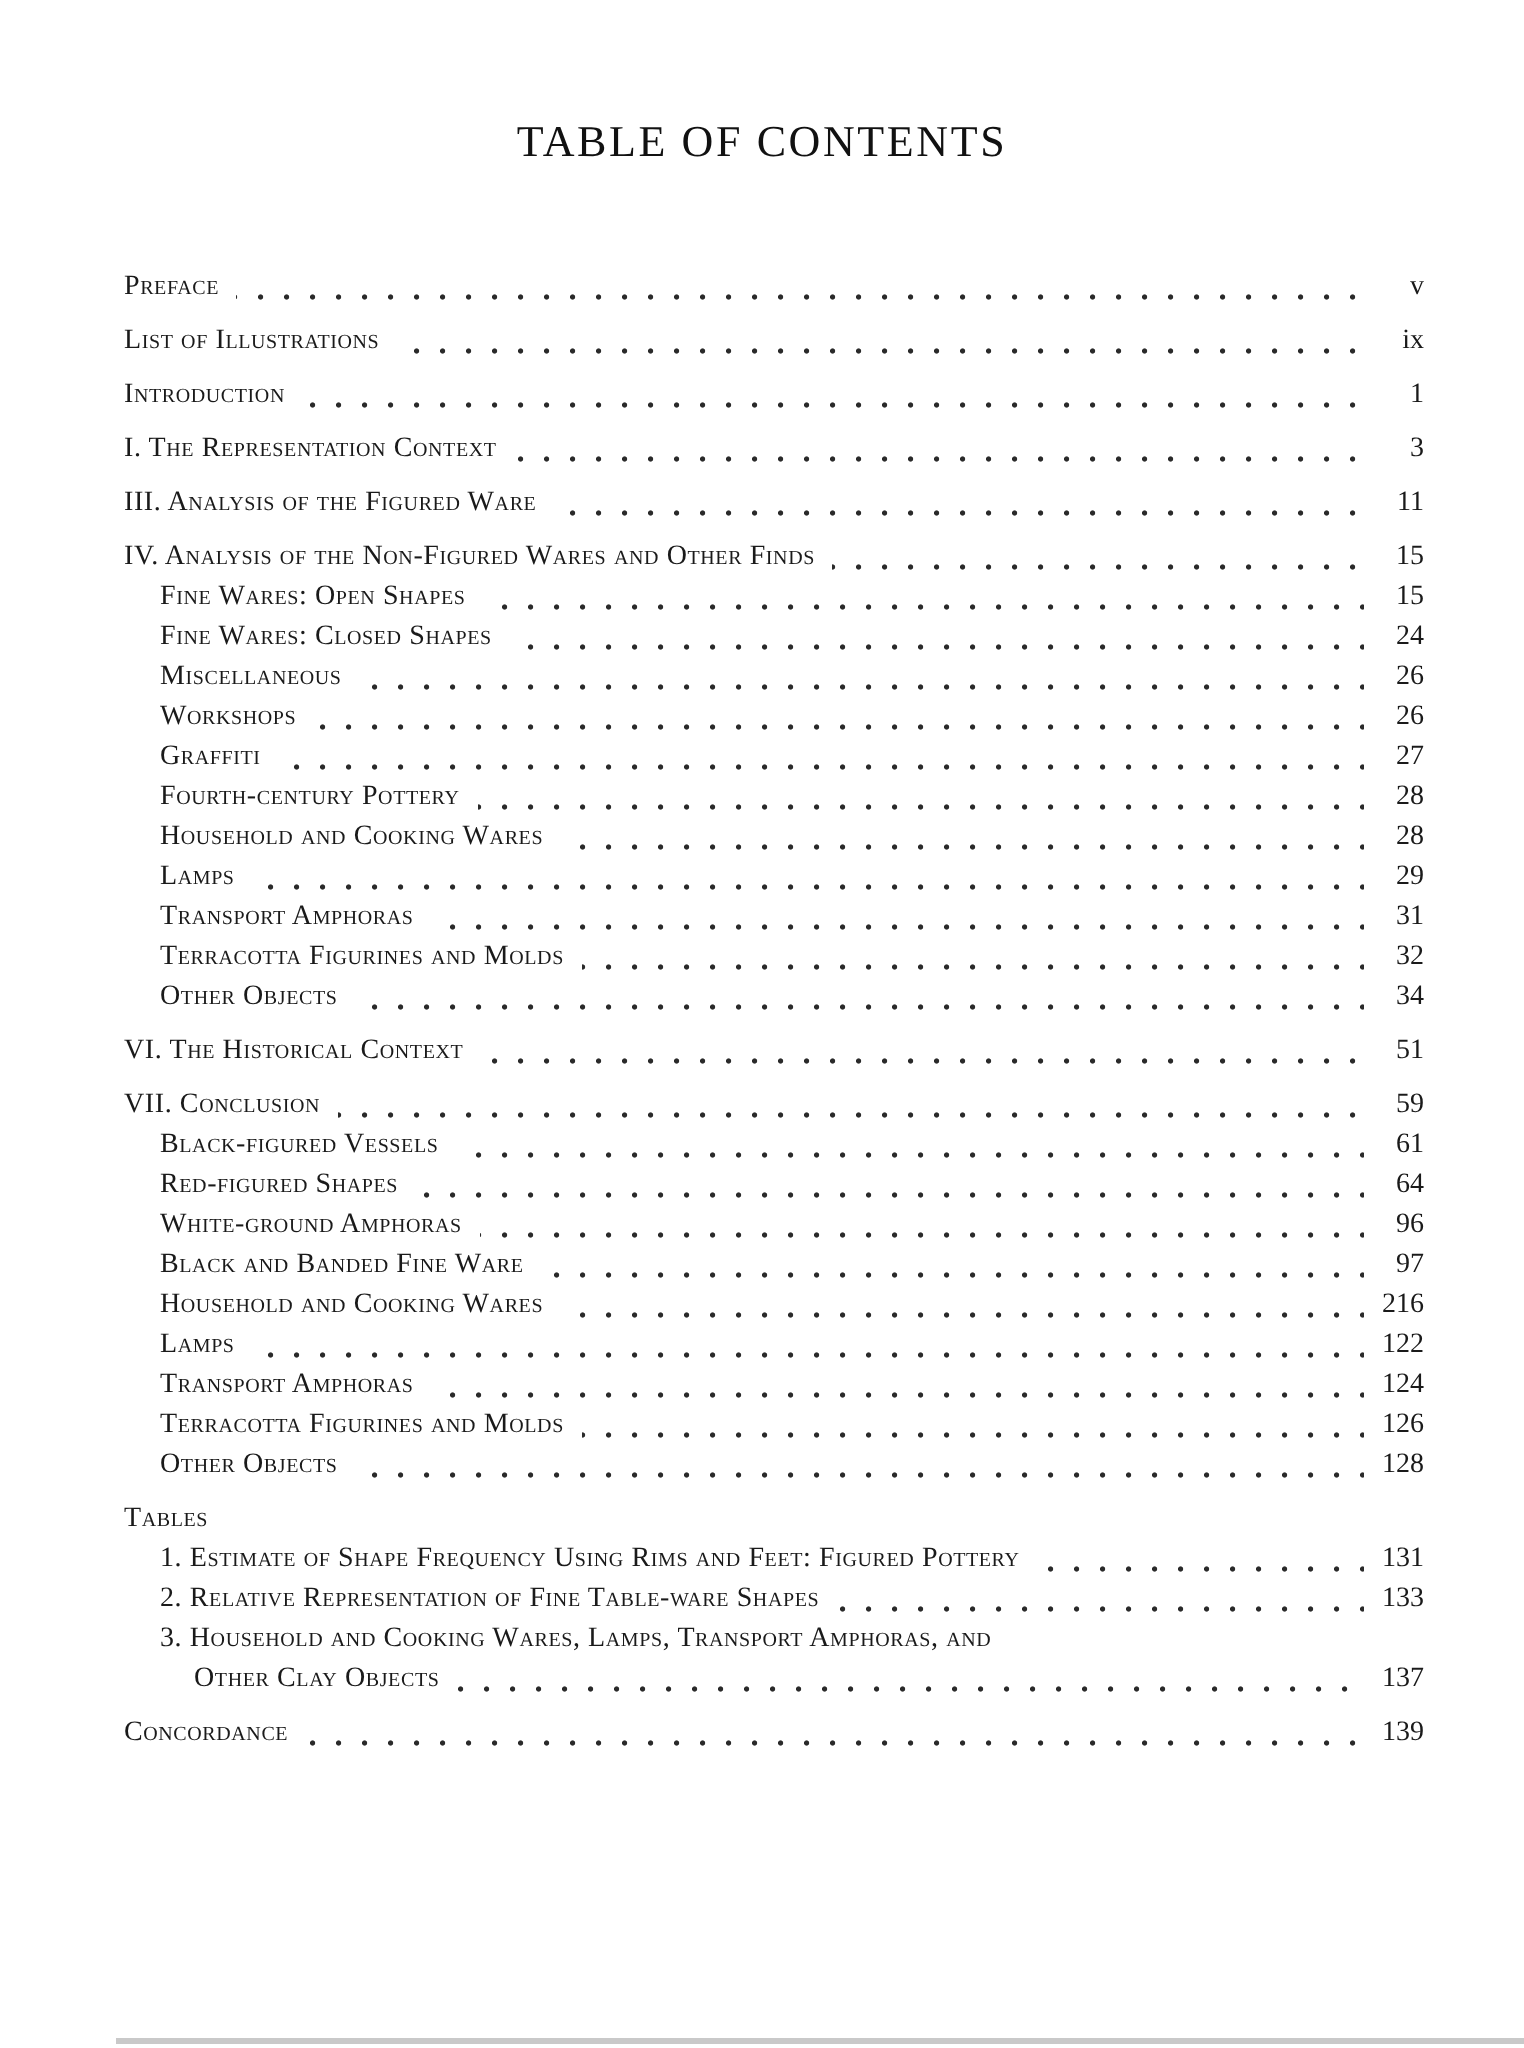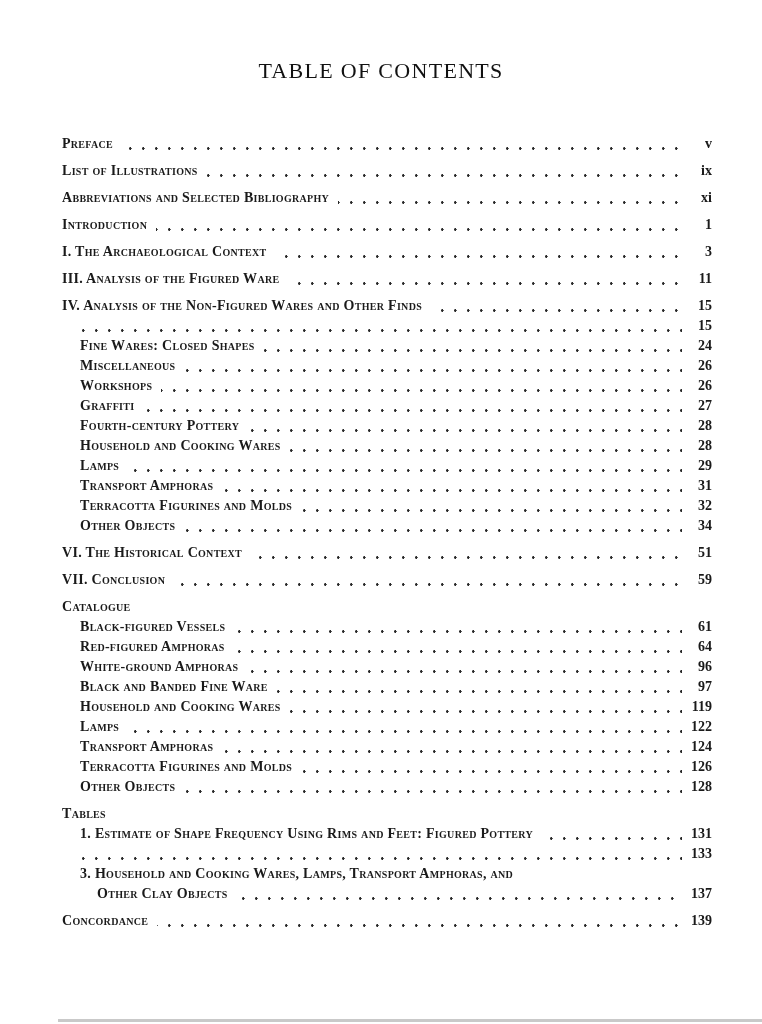--- a/index.html
+++ b/index.html
@@ -26,21 +26,20 @@
   .entries {
     margin-left: 62px;
     margin-right: 50px;
   }
   .row {
     position: relative;
     display: flex;
     align-items: center;
     line-height: 20px;
     font-size: 14px;
-    font-weight: bold;
   }
   .row.level-0:not(:first-child) { margin-top: 7px; }
   .row.level-1 { margin-left: 18px; }
   .row.level-2 { margin-left: 35px; }
   
   .row::before {
     content: "";
     position: absolute;
     left: 2px;
     right: 30px;
@@ -85,40 +84,37 @@
   <div class="entries" id="entries">
       <div class="row level-0">
     <span class="label">Preface</span>
     <span class="pagenum">v</span>
   </div>
       <div class="row level-0">
     <span class="label">List of Illustrations</span>
     <span class="pagenum">ix</span>
   </div>
       <div class="row level-0">
-    <span class="label">Abbreviations and Selected Bibliography</span>
-    <span class="pagenum">xi</span>
-  </div>
-      <div class="row level-0">
     <span class="label">Introduction</span>
     <span class="pagenum">1</span>
   </div>
       <div class="row level-0">
-    <span class="label">I. The Archaeological Context</span>
+    <span class="label">I. The Representation Context</span>
     <span class="pagenum">3</span>
   </div>
       <div class="row level-0">
     <span class="label">III. Analysis of the Figured Ware</span>
     <span class="pagenum">11</span>
   </div>
       <div class="row level-0">
     <span class="label">IV. Analysis of the Non-Figured Wares and Other Finds</span>
     <span class="pagenum">15</span>
   </div>
       <div class="row level-1">
+    <span class="label">Fine Wares: Open Shapes</span>
     <span class="pagenum">15</span>
   </div>
       <div class="row level-1">
     <span class="label">Fine Wares: Closed Shapes</span>
     <span class="pagenum">24</span>
   </div>
       <div class="row level-1">
     <span class="label">Miscellaneous</span>
     <span class="pagenum">26</span>
   </div>
@@ -155,43 +151,39 @@
     <span class="pagenum">34</span>
   </div>
       <div class="row level-0">
     <span class="label">VI. The Historical Context</span>
     <span class="pagenum">51</span>
   </div>
       <div class="row level-0">
     <span class="label">VII. Conclusion</span>
     <span class="pagenum">59</span>
   </div>
-      <div class="row level-0 no-leader">
-    <span class="label">Catalogue</span>
-
-  </div>
       <div class="row level-1">
     <span class="label">Black-figured Vessels</span>
     <span class="pagenum">61</span>
   </div>
       <div class="row level-1">
-    <span class="label">Red-figured Amphoras</span>
+    <span class="label">Red-figured Shapes</span>
     <span class="pagenum">64</span>
   </div>
       <div class="row level-1">
     <span class="label">White-ground Amphoras</span>
     <span class="pagenum">96</span>
   </div>
       <div class="row level-1">
     <span class="label">Black and Banded Fine Ware</span>
     <span class="pagenum">97</span>
   </div>
       <div class="row level-1">
     <span class="label">Household and Cooking Wares</span>
-    <span class="pagenum">119</span>
+    <span class="pagenum">216</span>
   </div>
       <div class="row level-1">
     <span class="label">Lamps</span>
     <span class="pagenum">122</span>
   </div>
       <div class="row level-1">
     <span class="label">Transport Amphoras</span>
     <span class="pagenum">124</span>
   </div>
       <div class="row level-1">
@@ -204,20 +196,21 @@
   </div>
       <div class="row level-0 no-leader">
     <span class="label">Tables</span>
 
   </div>
       <div class="row level-1">
     <span class="label">1. Estimate of Shape Frequency Using Rims and Feet: Figured Pottery</span>
     <span class="pagenum">131</span>
   </div>
       <div class="row level-1">
+    <span class="label">2. Relative Representation of Fine Table-ware Shapes</span>
     <span class="pagenum">133</span>
   </div>
       <div class="row level-1 no-leader">
     <span class="label">3. Household and Cooking Wares, Lamps, Transport Amphoras, and</span>
 
   </div>
       <div class="row level-2">
     <span class="label">Other Clay Objects</span>
     <span class="pagenum">137</span>
   </div>

